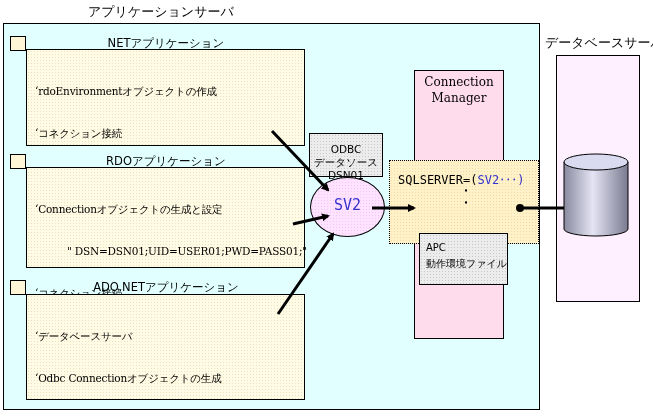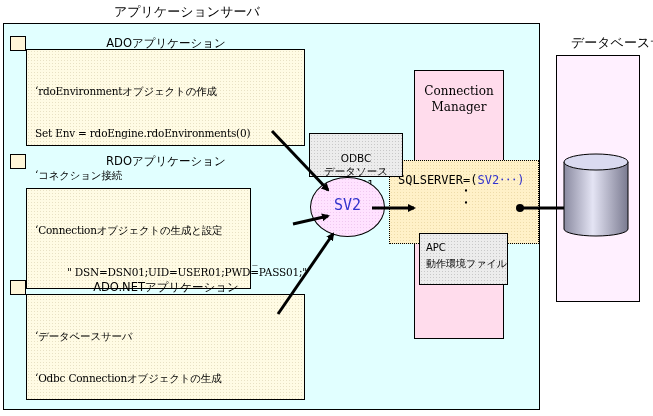--- a/index.html
+++ b/index.html
@@ -1,70 +1,69 @@
 <!DOCTYPE html>
 <html><head>
 <meta charset="utf-8">
 <style>
   html, body { margin: 0; padding: 0; background: #ffffff; }
   body { width: 653px; height: 416px; position: relative; overflow: hidden;
          font-family: "DejaVu Serif", "Liberation Serif", serif; color: #000; }
   .abs { position: absolute; }
-  .title-gothic { font-family: "DejaVu Sans", "Liberation Sans", sans-serif; font-size: 13px; white-space: nowrap; margin-left: 26px; }
+  .title-gothic { font-family: "DejaVu Sans", "Liberation Sans", sans-serif; font-size: 13px; white-space: nowrap; }
   .app-server { left: 3px; top: 23px; width: 537px; height: 387px; background: #e1ffff; border: 1px solid #000; box-sizing: border-box; }
   .db-server { left: 556px; top: 55px; width: 84px; height: 247px; background: #fff0ff; border: 1px solid #000; box-sizing: border-box; }
   .tab-sq { width: 16px; height: 15px; background: #fff6d8; border: 1px solid #000; box-sizing: border-box; }
   .app-title { font-family: "DejaVu Sans", "Liberation Sans", sans-serif; font-size: 11.5px; text-align: center; white-space: nowrap; line-height: 15px; }
   .code-box { background: #fffbe4; border: 1px solid #000; box-sizing: border-box;
               background-image: radial-gradient(#e8e1c4 0.6px, transparent 0.7px); background-size: 3px 3px; }
   .code { font-size: 10.5px; line-height: 14px; white-space: pre; padding: 6px 0 0 8px; letter-spacing: -0.2px; }
   .code .ind1 { padding-left: 28px; }
   .code .ind2 { padding-left: 80px; }
   .code .ind1b { padding-left: 32px; }
   .cm-box { left: 414px; top: 70px; width: 90px; height: 269px; background: #ffdcec; border: 1px solid #000; box-sizing: border-box; }
-  .cm-label { font-size: 12px; text-align: center; line-height: 16px; padding-top: 12px; }
+  .cm-label { font-size: 12px; text-align: center; line-height: 16px; padding-top: 3px; }
   .conf-box { left: 389px; top: 160px; width: 150px; height: 84px; background: #fff1c8; border: 1px dotted #000; box-sizing: border-box;
               background-image: radial-gradient(#eedcaa 0.6px, transparent 0.7px); background-size: 3px 3px; }
   .conf-line { font-family: "DejaVu Sans Mono", "Liberation Mono", monospace; font-size: 12px; white-space: nowrap; }
   .blue { color: #3333cc; }
   .apc-box { left: 419px; top: 233px; width: 89px; height: 52px; background: #ececec; border: 1px solid #000; box-sizing: border-box;
              background-image: radial-gradient(#c8c8c8 0.6px, transparent 0.7px); background-size: 3px 3px;
              font-family: "DejaVu Sans", "Liberation Sans", sans-serif; font-size: 10px; line-height: 16px; padding: 6px 0 0 6px; }
-  .odbc-box { left: 309px; top: 133px; width: 94px; height: 44px; background: #ececec; border: 1px solid #000; box-sizing: border-box;
+  .odbc-box { left: 309px; top: 133px; width: 74px; height: 44px; background: #ececec; border: 1px solid #000; box-sizing: border-box;
               background-image: radial-gradient(#c8c8c8 0.6px, transparent 0.7px); background-size: 3px 3px;
-              font-family: "DejaVu Sans", "Liberation Sans", sans-serif; font-size: 10.5px; line-height: 13px; text-align: center; padding-top: 18px; }
+              font-family: "DejaVu Sans", "Liberation Sans", sans-serif; font-size: 10.5px; line-height: 13px; text-align: center; padding-top: 9px; }
   .sv2-circle { left: 310px; top: 177px; width: 75px; height: 60px; border-radius: 50%; background: #ffe2ff; border: 1px solid #000; box-sizing: border-box;
                 background-image: radial-gradient(#f0c8f0 0.6px, transparent 0.7px); background-size: 3px 3px; }
   .sv2-label { left: 310px; top: 196px; width: 75px; text-align: center; font-family: "DejaVu Sans Mono", "Liberation Mono", monospace; font-size: 15px; color: #3333cc; }
   svg.overlay { position: absolute; left: 0; top: 0; width: 653px; height: 416px; pointer-events: none; }
 </style>
 </head>
 <body>
 
 <div class="abs title-gothic" style="left:88px;top:3px;">アプリケーションサーバ</div>
 <div class="abs title-gothic" style="left:545px;top:34px;">データベースサーバ</div>
 
 <div class="abs app-server"></div>
 
 <div class="abs tab-sq" style="left:10px;top:36px;"></div>
-<div class="abs app-title" style="left:26px;top:36px;width:280px;">ADOアプリケーション</div>
+<div class="abs app-title" style="left:26px;top:36px;width:280px;">NETアプリケーション</div>
 <div class="abs code-box" style="left:26px;top:49px;width:279px;height:97px;">
   <div class="code">
     <div>‘rdoEnvironmentオブジェクトの作成</div>
-    <div>Set Env = rdoEngine.rdoEnvironments(0)</div>
     <div>‘コネクション接続</div>
     <div>Set Con = Env.OpenConnection( _</div>
     <div class="ind1">"DSN01", rdDriverNoPrompt, False, _</div>
     <div class="ind2">"UID=USER01;PWD=PASS01;")</div>
   </div>
 </div>
 
 <div class="abs tab-sq" style="left:10px;top:154px;"></div>
 <div class="abs app-title" style="left:26px;top:154px;width:280px;">RDOアプリケーション</div>
-<div class="abs code-box" style="left:26px;top:167px;width:225px;height:101px;margin-top:21px;">
+<div class="abs code-box" style="left:26px;top:167px;width:279px;height:101px;">
   <div class="code">
     <div>‘Connectionオブジェクトの生成と設定</div>
     <div class="ind1b">" DSN=DSN01;UID=USER01;PWD=PASS01;"</div>
     <div>‘コネクション接続</div>
     <div>Con.Open</div>
   </div>
 </div>
 
 <div class="abs tab-sq" style="left:10px;top:280px;"></div>
 <div class="abs app-title" style="left:26px;top:280px;width:280px;">ADO.NETアプリケーション</div>

